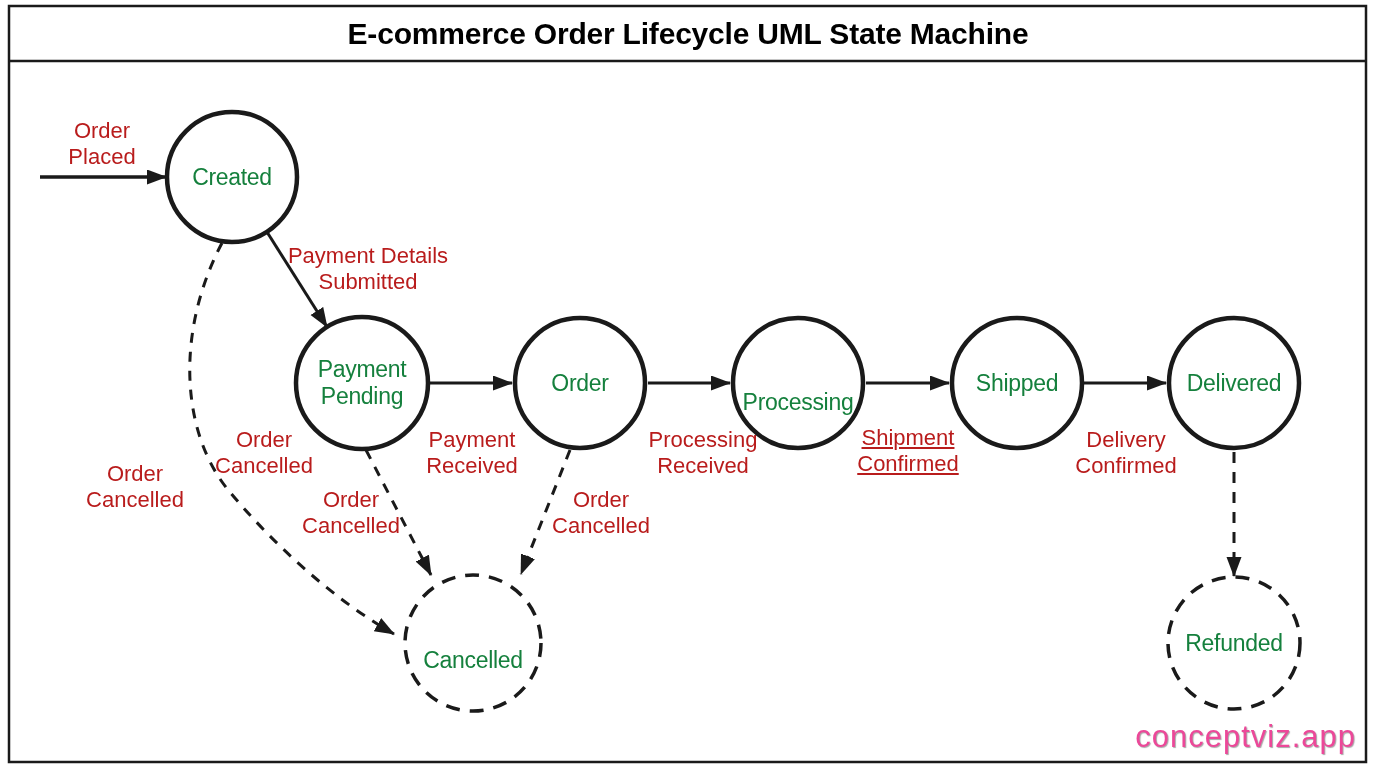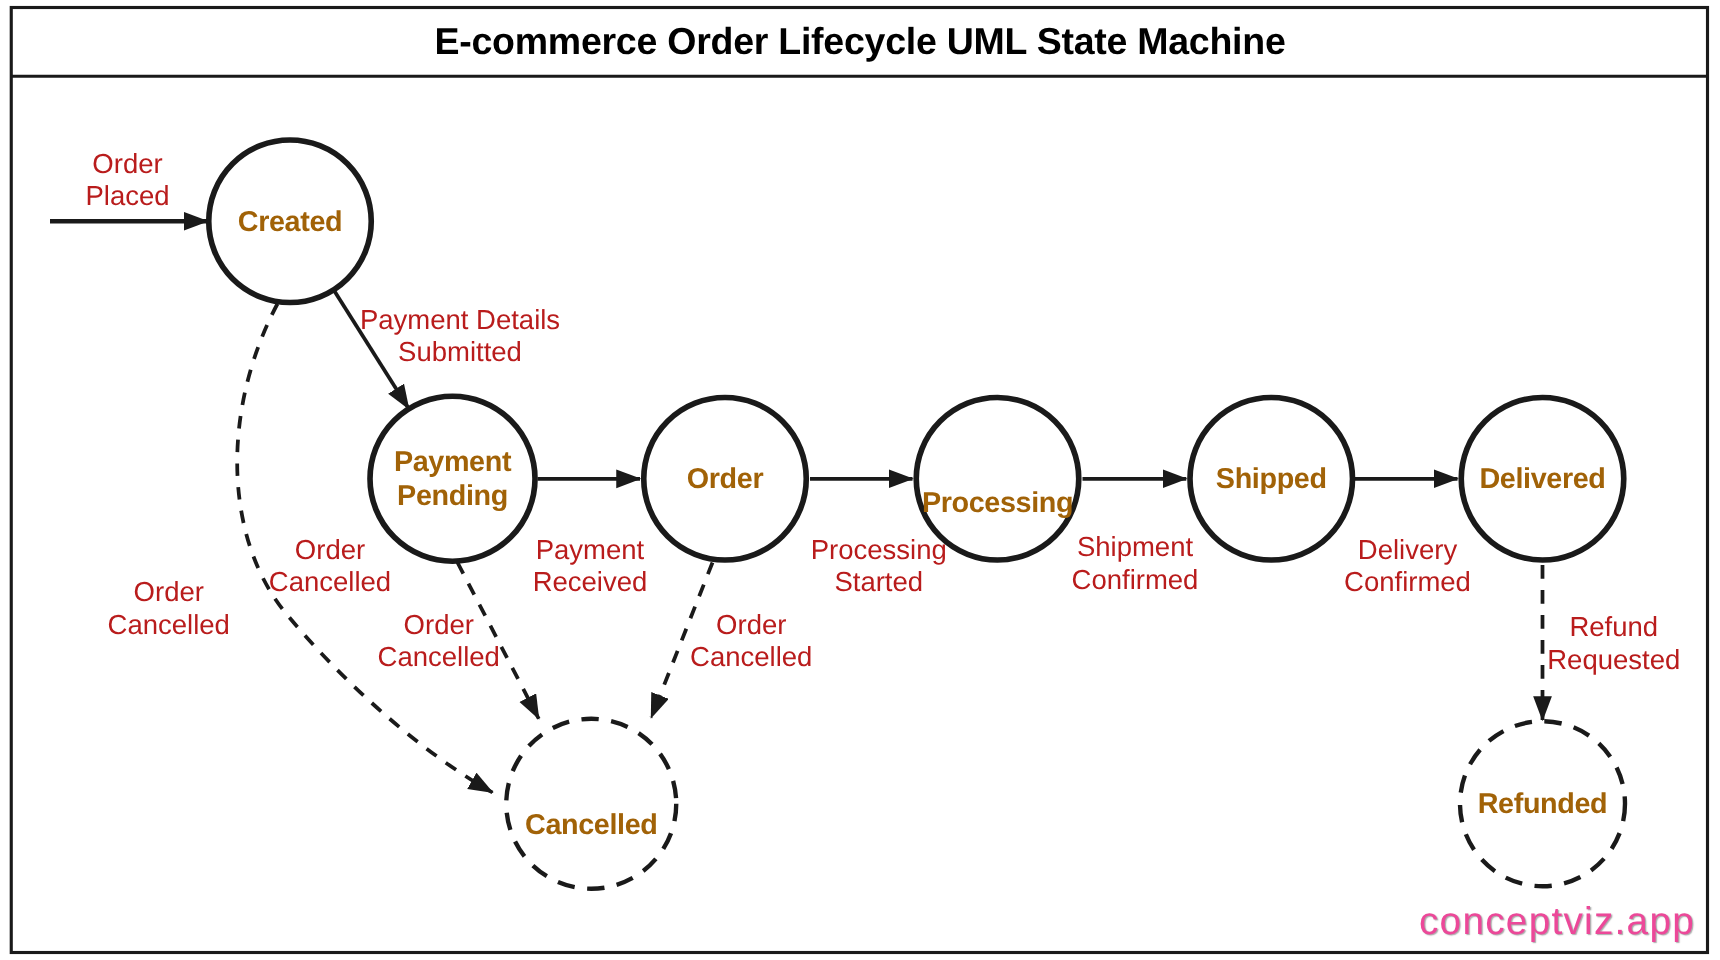--- a/index.html
+++ b/index.html
@@ -28,25 +28,25 @@
     font-weight: bold;
     letter-spacing: -0.2px;
     color: #000000;
     white-space: nowrap;
   }
 
   .state-lbl {
     position: absolute;
     transform: translate(-50%, -50%);
     text-align: center;
-    font-weight: bold;
+    font-weight: normal;
     font-size: 23px;
     line-height: 27px;
     letter-spacing: -0.3px;
-    color: #a16207;
+    color: #15803d;
     width: 120px;
   }
 
   .lbl {
     position: absolute;
     transform: translateX(-50%);
     text-align: center;
     font-size: 22px;
     line-height: 26px;
     color: #b91c1c;
@@ -106,24 +106,23 @@
   <div class="state-lbl" style="left:580px; top:383px;">Order</div>
   <div class="state-lbl" style="left:798px; top:402px; width:130px;">Processing</div>
   <div class="state-lbl" style="left:1017px; top:383px;">Shipped</div>
   <div class="state-lbl" style="left:1234px; top:383px;">Delivered</div>
   <div class="state-lbl" style="left:473px; top:660px;">Cancelled</div>
   <div class="state-lbl" style="left:1234px; top:643px;">Refunded</div>
 
   <div class="lbl" style="left:102px; top:118px; width:110px;">Order Placed</div>
   <div class="lbl" style="left:368px; top:243px; width:180px;">Payment Details Submitted</div>
   <div class="lbl" style="left:472px; top:427px; width:110px;">Payment Received</div>
-  <div class="lbl" style="left:703px; top:427px; width:122px;">Processing Started</div>
-  <div class="lbl" style="left:908px; top:425px; width:122px;">Shipment Confirmed</div>
+  <div class="lbl" style="left:703px; top:427px; width:122px;">Processing Received</div>
+  <div class="lbl" style="left:908px; top:425px; width:122px;text-decoration:underline;">Shipment Confirmed</div>
   <div class="lbl" style="left:1126px; top:427px; width:112px;">Delivery Confirmed</div>
-  <div class="lbl" style="left:1291px; top:489px; width:130px;">Refund Requested</div>
   <div class="lbl" style="left:264px; top:427px; width:110px;">Order Cancelled</div>
   <div class="lbl" style="left:135px; top:461px; width:110px;">Order Cancelled</div>
   <div class="lbl" style="left:351px; top:487px; width:110px;">Order Cancelled</div>
   <div class="lbl" style="left:601px; top:487px; width:110px;">Order Cancelled</div>
 
   <div class="watermark">conceptviz.app</div>
 
 </div>
 
 </body></html>

